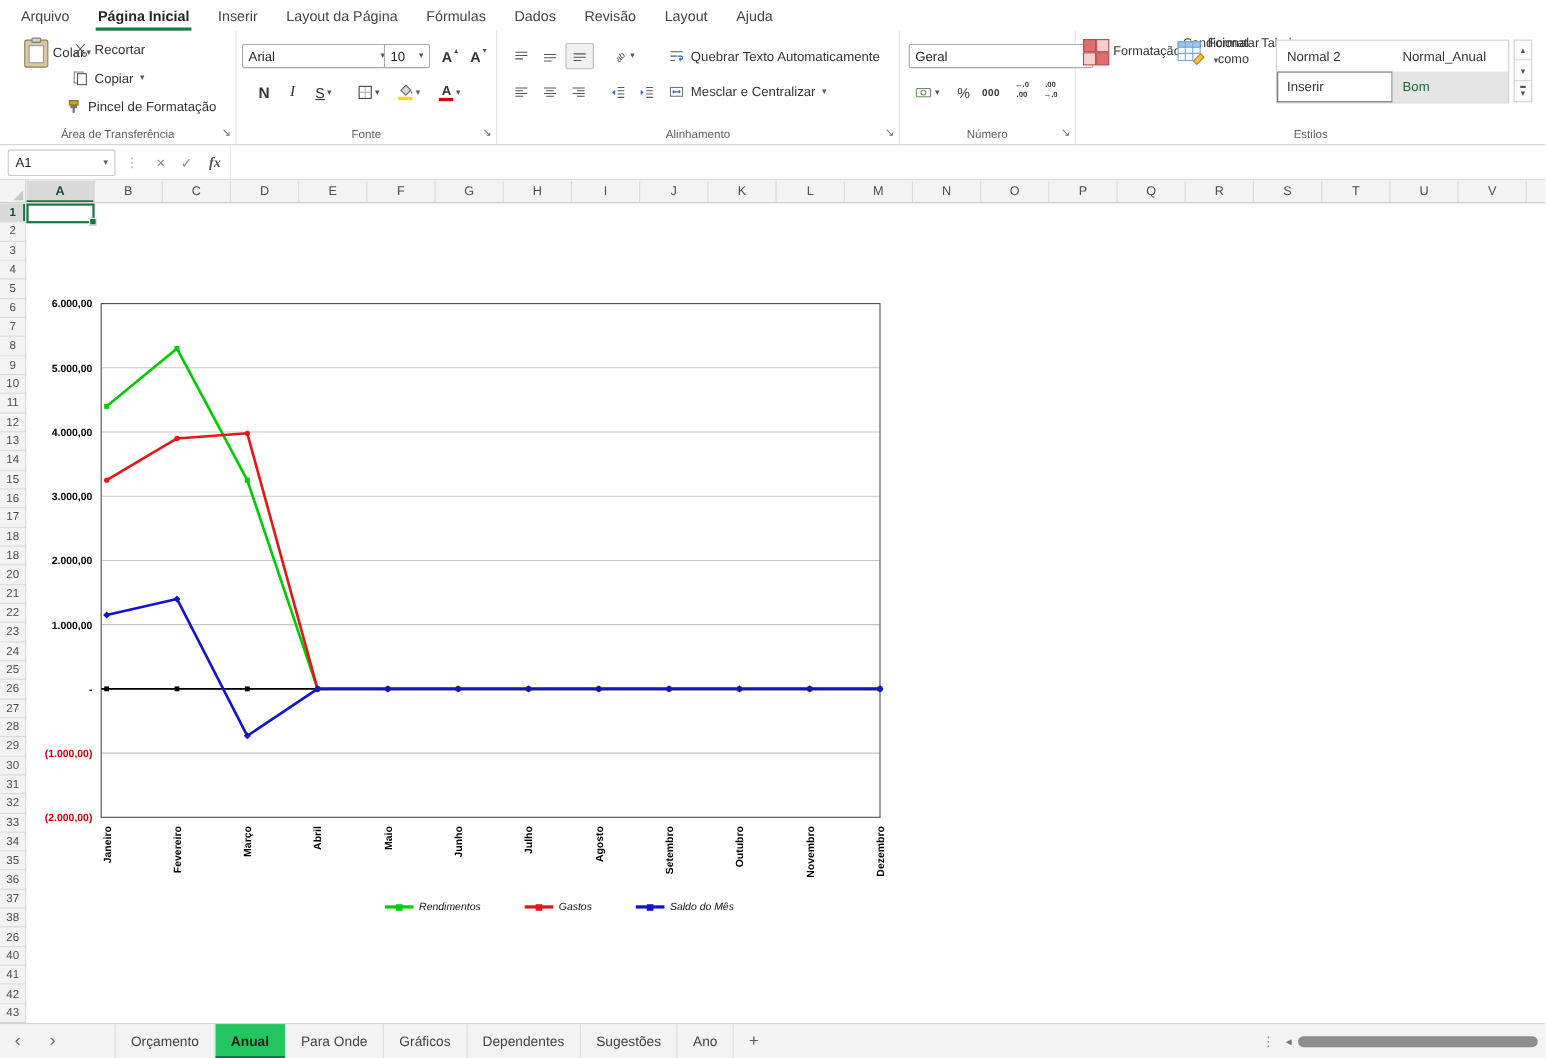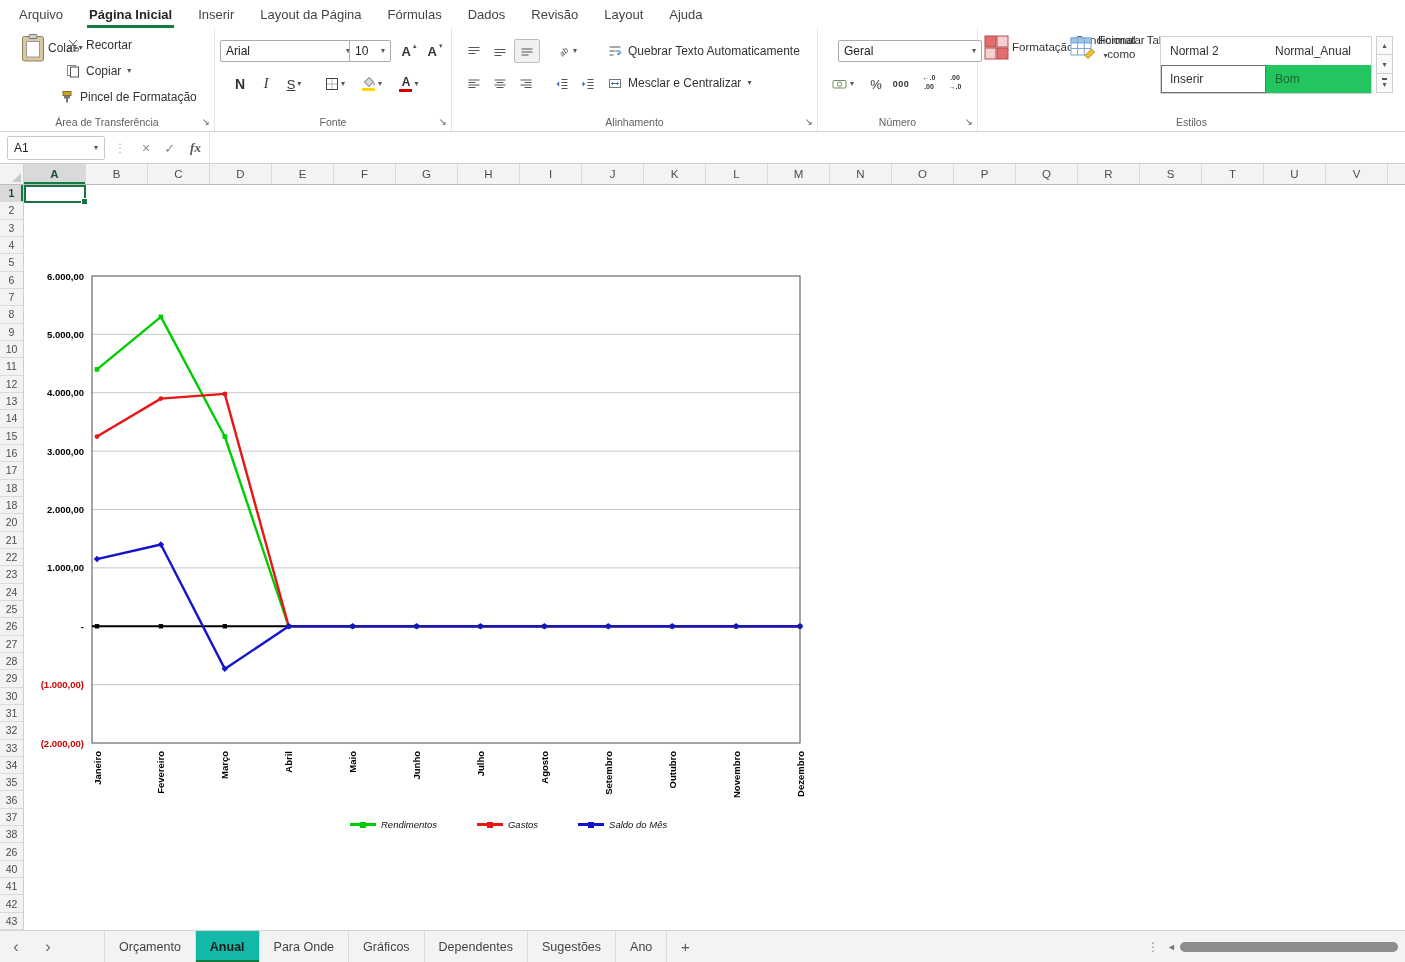--- a/index.html
+++ b/index.html
@@ -77,21 +77,21 @@
   .litem{display:flex;align-items:center;gap:5px;font-size:9.5px;font-style:italic;color:#111}
   .lsamp{position:relative;width:26px;height:3px;display:inline-block}
   .lsamp i{position:absolute;left:10px;top:-1.5px;width:6px;height:6px}
 
   
   .tabbar{position:absolute;left:0;top:930px;right:0;height:32px;background:#f3f3f3;border-top:1px solid #d4d4d4;display:flex;align-items:stretch;font-size:12.5px;color:#444}
   .navarr{width:32px;display:flex;align-items:center;justify-content:center;color:#666;font-size:16px}
   .tabspacer{width:40px}
   .stab{padding:0 14px;display:flex;align-items:center;border-right:1px solid #dcdcdc;position:relative;white-space:nowrap}
   .stab:first-child{border-left:1px solid #dcdcdc}
-  .stab.active{background:#14b8a6;font-weight:bold;color:#1c1c1c}
+  .stab.active{background:#22c55e;font-weight:bold;color:#1c1c1c}
   .stab.active::after{content:"";position:absolute;left:0;right:0;bottom:0;height:2px;background:var(--accent)}
   .addtab{width:36px;display:flex;align-items:center;justify-content:center;color:#555;font-size:15px}
   .hscroll{position:absolute;right:0;top:0;bottom:0;display:flex;align-items:center}
   .dots3{color:#888;font-size:12px;margin-right:8px}
   .sarr{color:#777;font-size:9px;margin-right:4px}
   .track{width:225px;height:14px;display:flex;align-items:center}
   .thumb{width:218px;height:10px;border-radius:5px;background:#8d8d8d}
 
   svg.icon{flex:0 0 auto}
 </style>
@@ -269,21 +269,21 @@
         <path d="M3.5 7.5h7M3.5 7.5l1.4-1.2M3.5 7.5l1.4 1.2M10.5 7.5l-1.4-1.2M10.5 7.5l-1.4 1.2" stroke="#2b6cb8" fill="none"></path>
       </svg>
       <span>Mesclar e Centralizar</span>
       <span class="caret">▾</span>
     </div>
     <div class="glabel">Alinhamento</div>
     <span class="launcher">↘</span>
   </div>
 
   <div class="rgroup" style="left:818px;width:160px">
-    <div class="combo" style="left:20px;top:12px;width:144px">
+    <div class="combo" style="left:8px;top:12px;width:168px">
       <span>Geral</span>
       <span class="caret">▾</span>
     </div>
     <div class="tbtn" style="left:8px;top:44px;width:34px">
       <svg class="icon" width="16" height="12" viewBox="0 0 16 12">
         <rect x="1" y="2.5" width="13" height="7.5" rx="1" fill="#fff" stroke="#6a8f5f"></rect>
         <circle cx="7.5" cy="6.2" r="2.2" fill="none" stroke="#6a8f5f"></circle>
       </svg>
       <span class="caret">▾</span>
     </div>
@@ -323,21 +323,21 @@
         <path d="M1 13.5 H21 M7.6 3 V20 M14.3 3 V20" stroke="#7aa7d8"></path>
         <path d="M15 20.5 l6.5-6.5 3 3 -6.5 6.5 z" fill="#f1c232" stroke="#b8860b"></path>
       </svg>
       <span class="l2">Formatar como</span>
       <span class="l2"><span>Tabela</span> <span class="caret">▾</span></span>
     </div>
     <div class="gallery" id="stylegallery">
         <div class="gcell">Normal 2</div>
         <div class="gcell">Normal_Anual</div>
         <div class="gcell selected">Inserir</div>
-        <div class="gcell" style="background: #22c55e; color: rgb(29, 102, 51);">Bom</div>
+        <div class="gcell" style="background: #e5e5e5; color: rgb(29, 102, 51);">Bom</div>
       </div>
     <div class="garrows">
       <span>
           <i style="font-style:normal">▴</i>
         </span>
       <span>
           <i style="font-style:normal">▾</i>
         </span>
       <span class="gmore">
           <i>▾</i>

